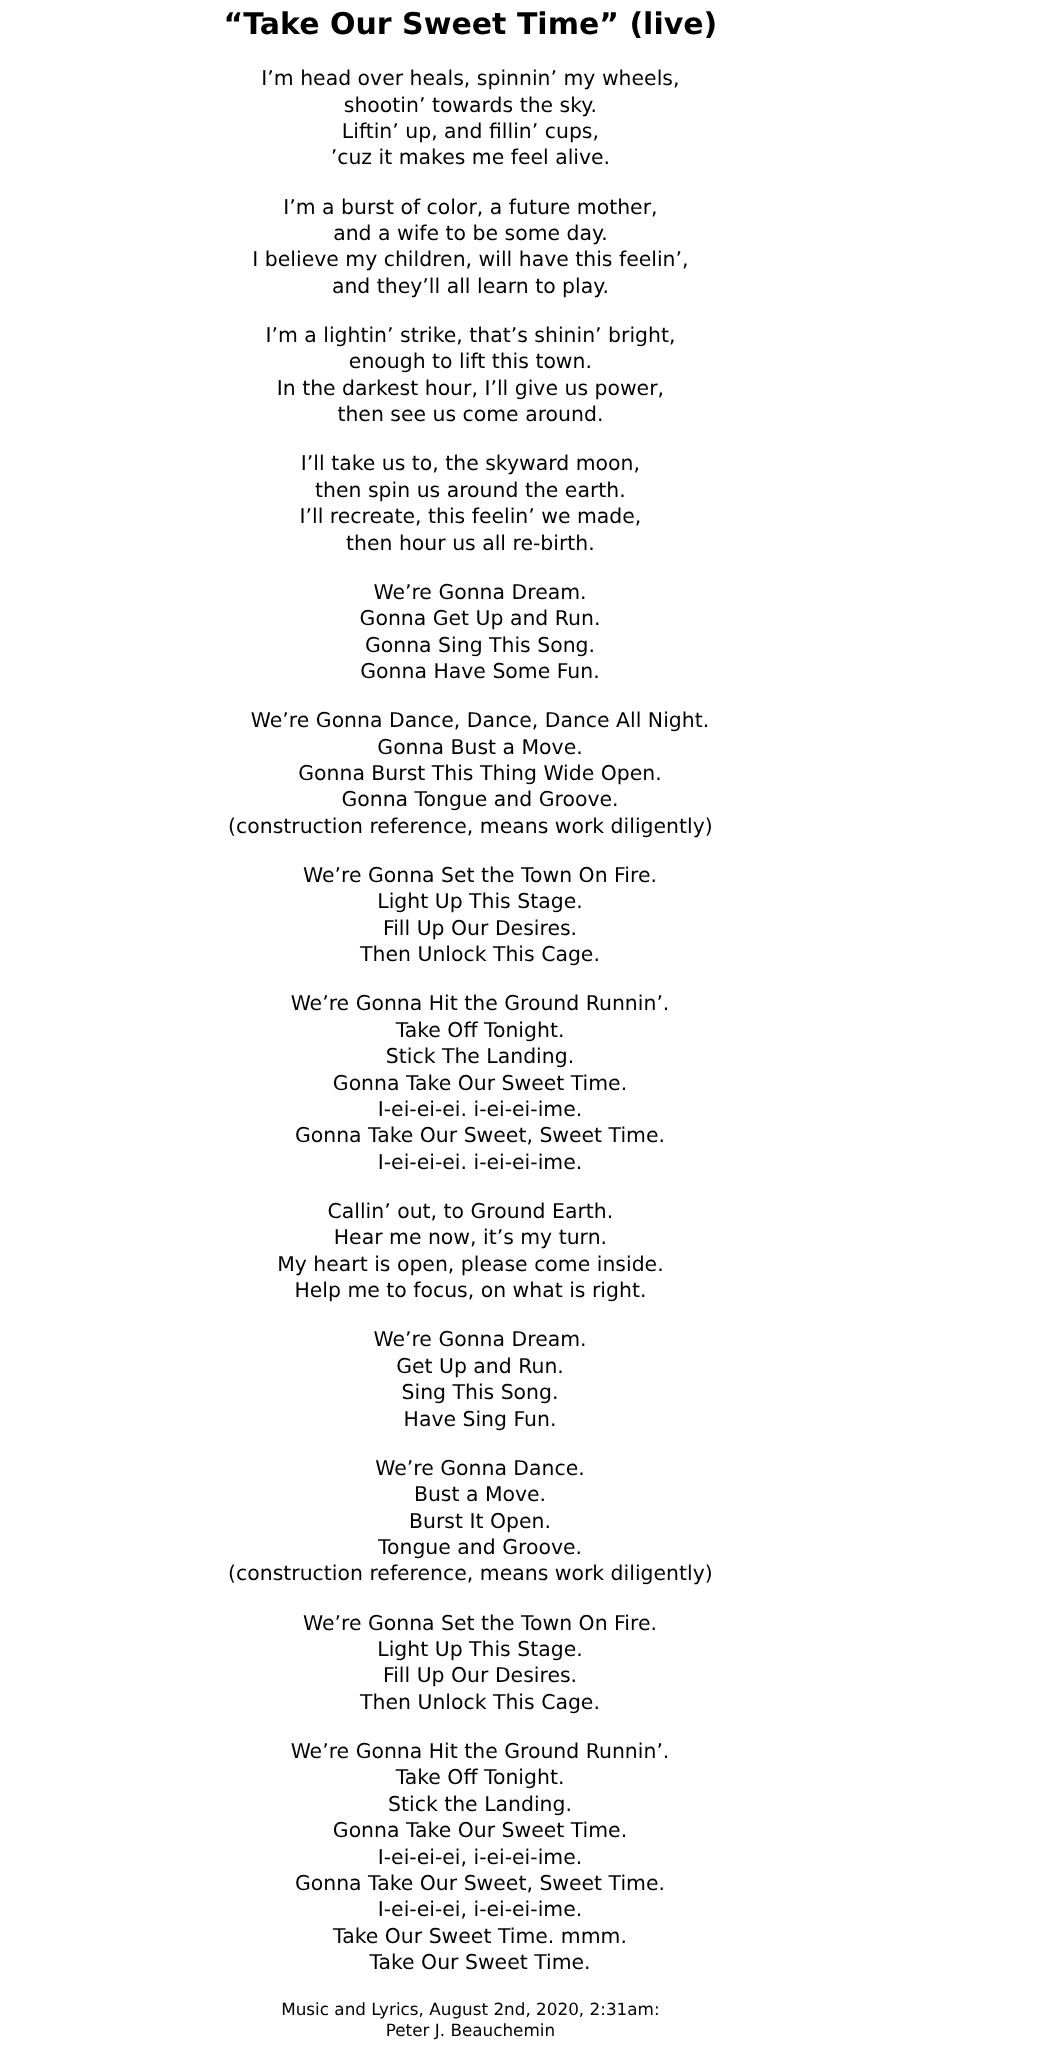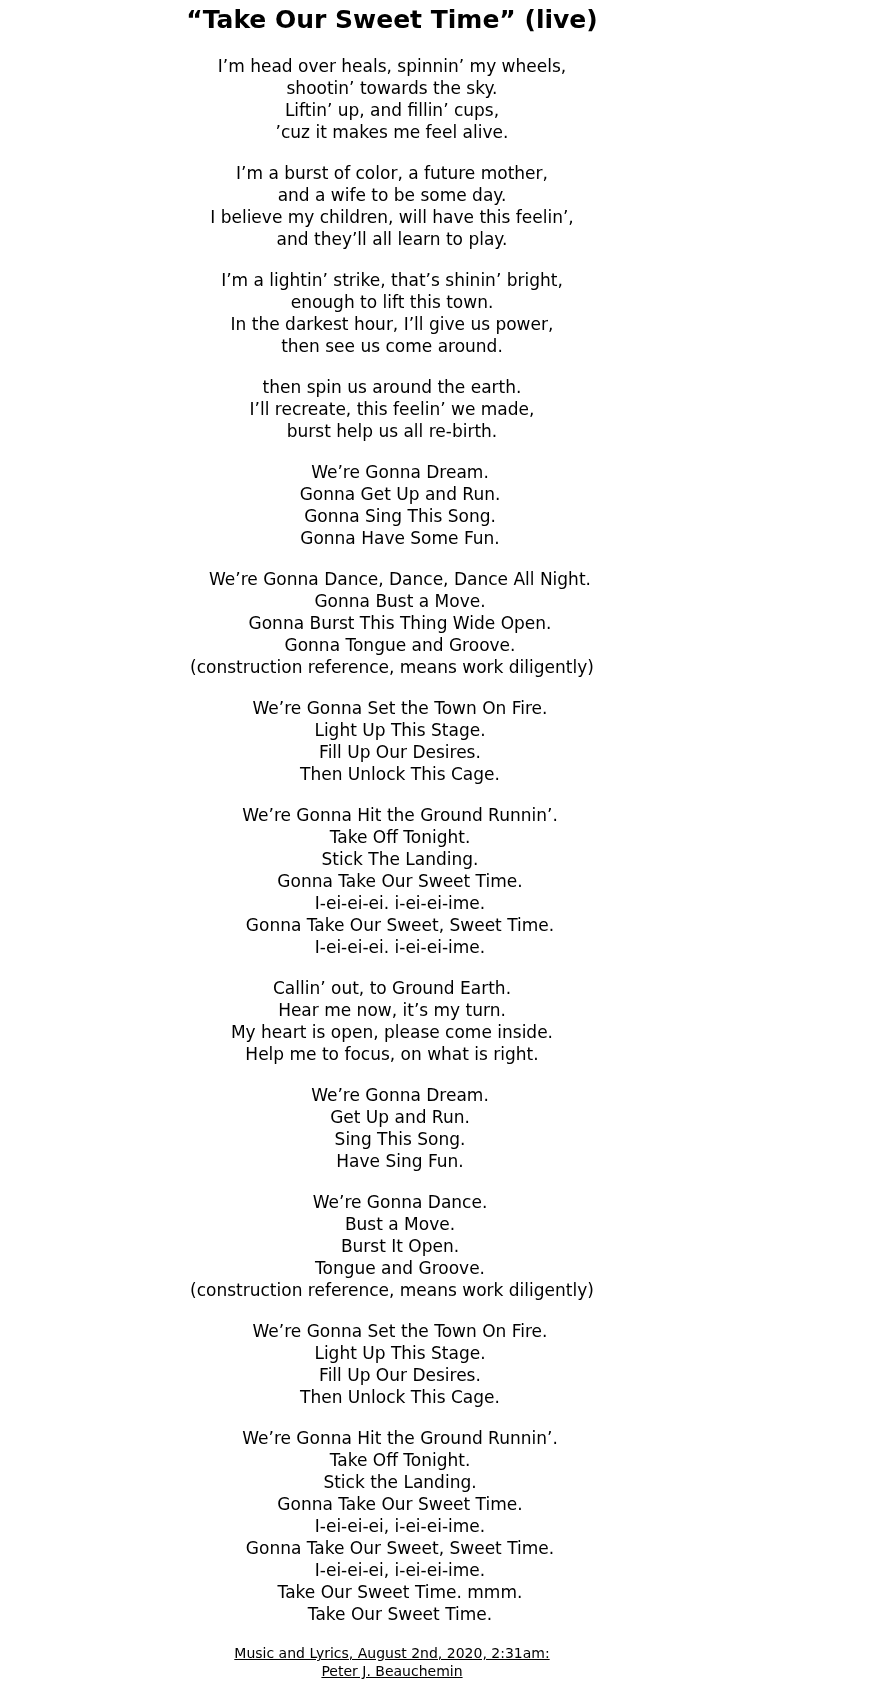--- a/index.html
+++ b/index.html
@@ -33,21 +33,20 @@
     white-space: pre-wrap;
   }
   .line.bold {
     font-weight: normal;
     margin-left: 16px;
   }
   .credits {
     font-size: 14px;
     line-height: 18px;
     margin-top: 0;
-    text-decoration: underline;
   }
 </style>
 </head>
 <body>
 
 <div class="page">
   <h1 class="song-title">“Take Our Sweet Time” (live)</h1>
 
   <div id="stanzas">
       <div class="stanza">
@@ -62,23 +61,24 @@
         <div class="line">I believe my children, will have this feelin’,</div>
         <div class="line">and they’ll all learn to play.</div>
       </div>
       <div class="stanza">
         <div class="line">I’m a lightin’ strike, that’s shinin’ bright,</div>
         <div class="line">enough to lift this town.</div>
         <div class="line">In the darkest hour, I’ll give us power,</div>
         <div class="line">then see us come around.</div>
       </div>
       <div class="stanza">
+        <div class="line">I’ll take us to, the skyward moon,</div>
         <div class="line">then spin us around the earth.</div>
         <div class="line">I’ll recreate, this feelin’ we made,</div>
-        <div class="line">burst help us all re-birth.</div>
+        <div class="line">then hour us all re-birth.</div>
       </div>
       <div class="stanza">
         <div class="line bold">We’re Gonna Dream.</div>
         <div class="line bold">Gonna Get Up and Run.</div>
         <div class="line bold">Gonna Sing This Song.</div>
         <div class="line bold">Gonna Have Some Fun.</div>
       </div>
       <div class="stanza">
         <div class="line bold">We’re Gonna Dance, Dance, Dance All Night.</div>
         <div class="line bold">Gonna Bust a Move.</div>

